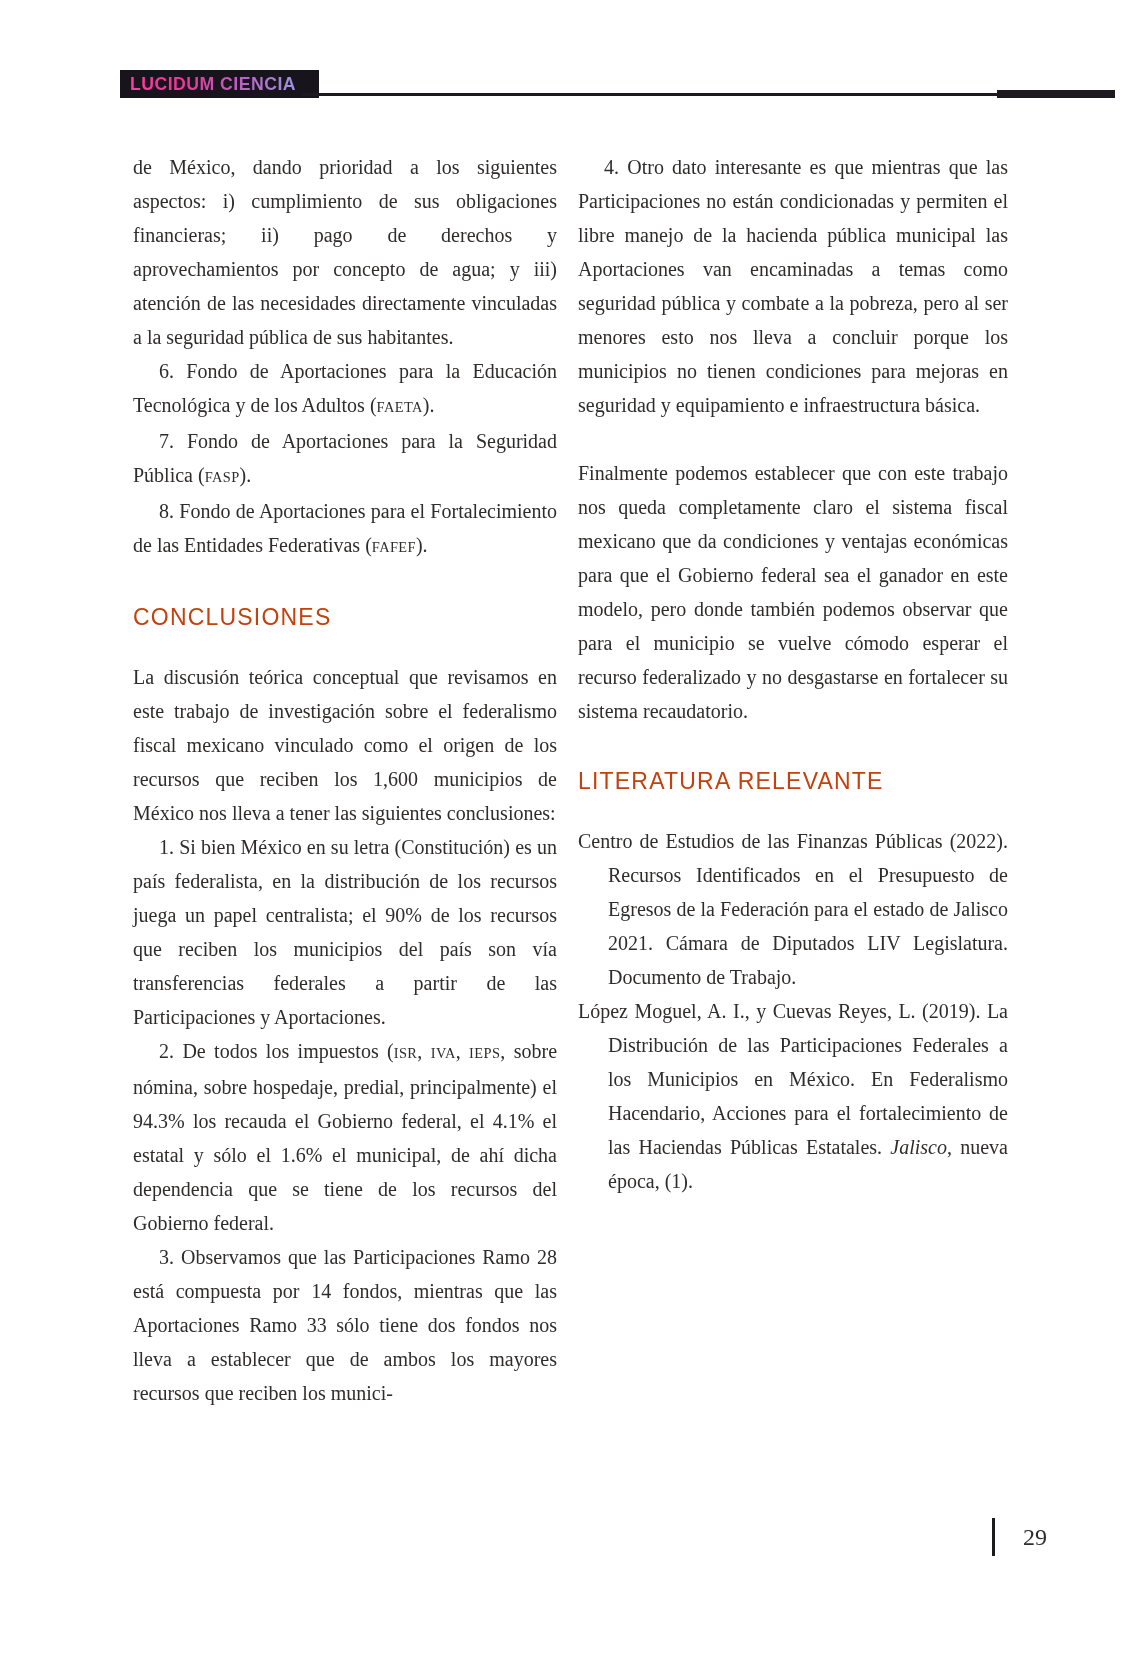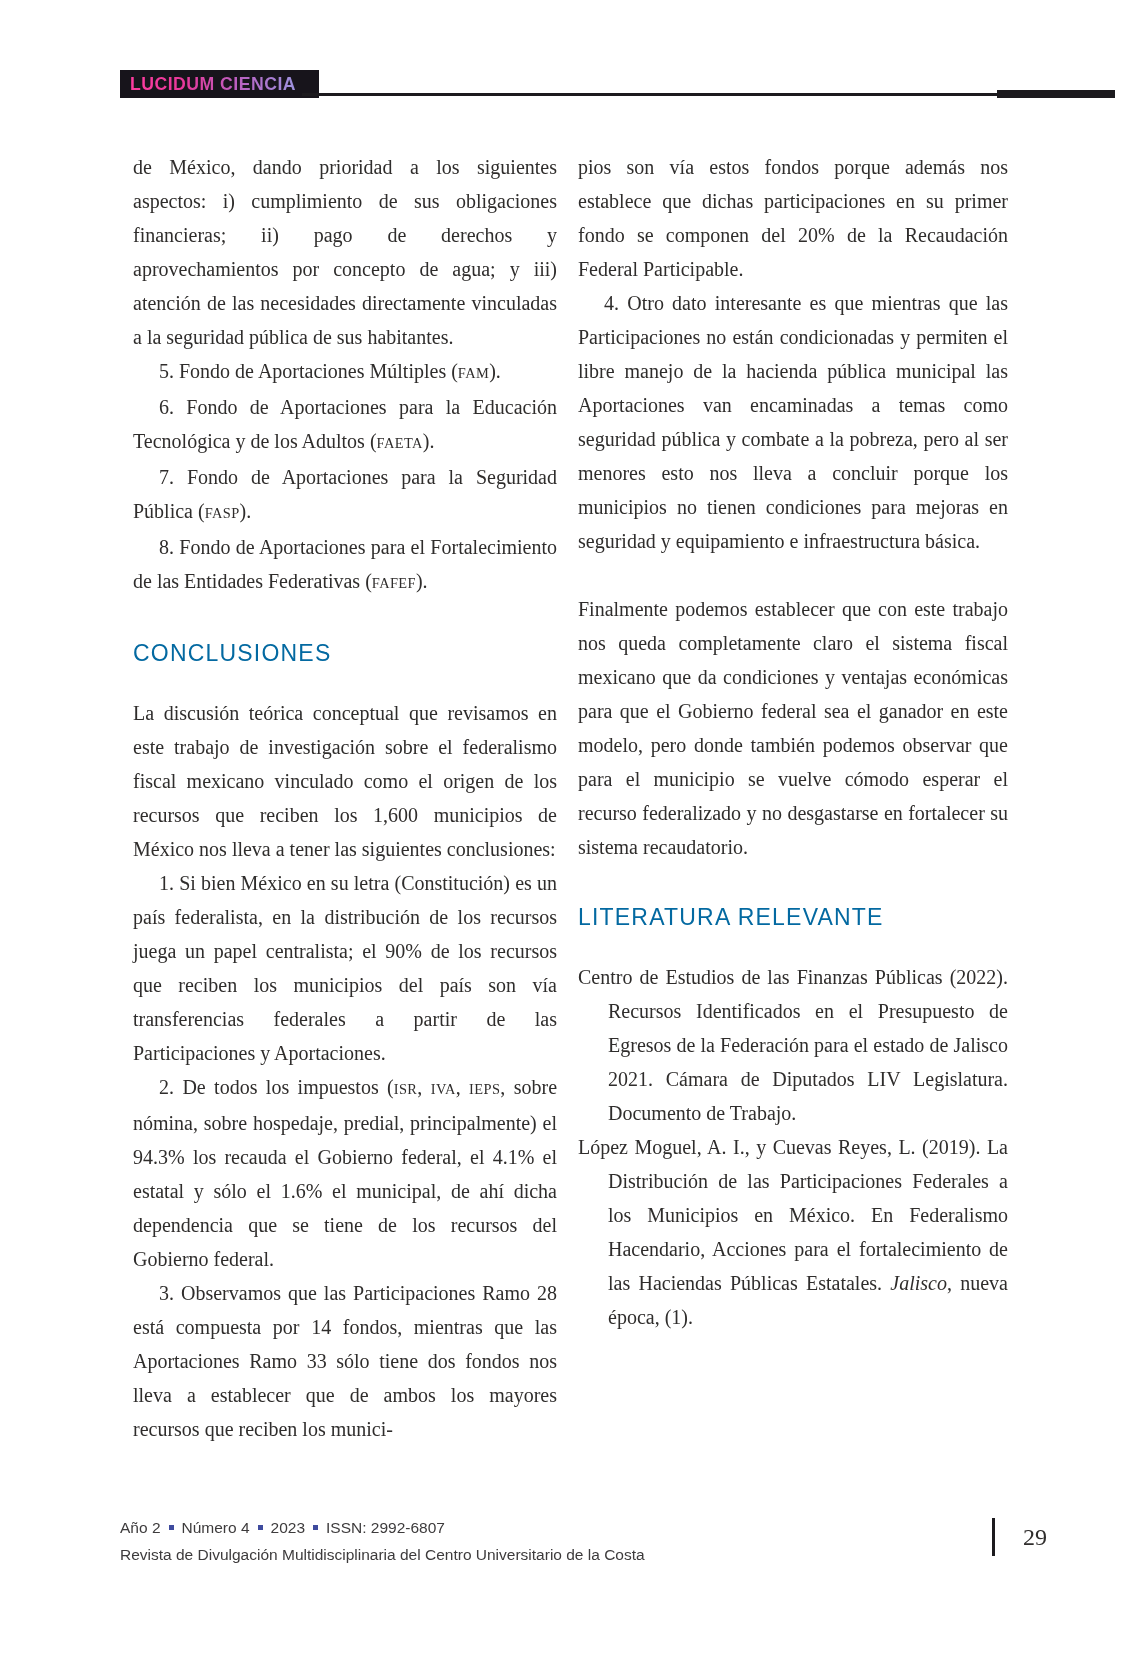--- a/index.html
+++ b/index.html
@@ -53,21 +53,21 @@
   p.ind  { text-indent: 26px; }
   p.gap-top { margin-top: 34px; }
 
   .section-heading {
     margin: 40px 0 30px 0;
     font-family: "Liberation Sans", sans-serif;
     font-weight: normal;
     font-size: 23px;
     line-height: 26px;
     letter-spacing: 1.2px;
-    color: #0369a1;
+    color: #c2410c;
   }
 
   .ref {
     margin: 0;
     text-align: justify;
     padding-left: 30px;
     text-indent: -30px;
   }
 
   .sc { text-transform: uppercase; font-size: 0.72em; letter-spacing: 0.4px; }
@@ -102,49 +102,41 @@
 <div class="page">
 
   <div class="logo-box">
     <span class="logo-text">LUCIDUM CIENCIA</span>
   </div>
   <div class="rule-thin"></div>
   <div class="rule-thick"></div>
 
   <div class="col col-left">
     <p class="body">de México, dando prioridad a los siguientes aspectos: i) cumplimiento de sus obligaciones financieras; ii) pago de derechos y aprovechamientos por concepto de agua; y iii) atención de las necesidades directamente vinculadas a la seguridad pública de sus habitantes.</p>
-    <p class="body ind">5. Fondo de Aportaciones Múltiples (<span class="sc">fam</span>).</p>
     <p class="body ind">6. Fondo de Aportaciones para la Educación Tecnológica y de los Adultos (<span class="sc">faeta</span>).</p>
     <p class="body ind">7. Fondo de Aportaciones para la Seguridad Pública (<span class="sc">fasp</span>).</p>
     <p class="body ind">8. Fondo de Aportaciones para el Fortalecimiento de las Entidades Federativas (<span class="sc">fafef</span>).</p>
 
     <h2 class="section-heading">CONCLUSIONES</h2>
 
     <p class="body">La discusión teórica conceptual que revisamos en este trabajo de investigación sobre el federalismo fiscal mexicano vinculado como el origen de los recursos que reciben los 1,600 municipios de México nos lleva a tener las siguientes conclusiones:</p>
     <p class="body ind">1. Si bien México en su letra (Constitución) es un país federalista, en la distribución de los recursos juega un papel centralista; el 90% de los recursos que reciben los municipios del país son vía transferencias federales a partir de las Participaciones y Aportaciones.</p>
     <p class="body ind">2. De todos los impuestos (<span class="sc">isr</span>, <span class="sc">iva</span>, <span class="sc">ieps</span>, sobre nómina, sobre hospedaje, predial, principalmente) el 94.3% los recauda el Gobierno federal, el 4.1% el estatal y sólo el 1.6% el municipal, de ahí dicha dependencia que se tiene de los recursos del Gobierno federal.</p>
     <p class="body ind">3. Observamos que las Participaciones Ramo 28 está compuesta por 14 fondos, mientras que las Aportaciones Ramo 33 sólo tiene dos fondos nos lleva a establecer que de ambos los mayores recursos que reciben los munici-</p>
   </div>
 
   <div class="col col-right">
-    <p class="body">pios son vía estos fondos porque además nos establece que dichas participaciones en su primer fondo se componen del 20% de la Recaudación Federal Participable.</p>
     <p class="body ind">4. Otro dato interesante es que mientras que las Participaciones no están condicionadas y permiten el libre manejo de la hacienda pública municipal las Aportaciones van encaminadas a temas como seguridad pública y combate a la pobreza, pero al ser menores esto nos lleva a concluir porque los municipios no tienen condiciones para mejoras en seguridad y equipamiento e infraestructura básica.</p>
     <p class="body gap-top">Finalmente podemos establecer que con este trabajo nos queda completamente claro el sistema fiscal mexicano que da condiciones y ventajas económicas para que el Gobierno federal sea el ganador en este modelo, pero donde también podemos observar que para el municipio se vuelve cómodo esperar el recurso federalizado y no desgastarse en fortalecer su sistema recaudatorio.</p>
 
     <h2 class="section-heading">LITERATURA RELEVANTE</h2>
 
     <p class="ref">Centro de Estudios de las Finanzas Públicas (2022). Recursos Identificados en el Presupuesto de Egresos de la Federación para el estado de Jalisco 2021. Cámara de Diputados LIV Legislatura. Documento de Trabajo.</p>
     <p class="ref">López Moguel, A. I., y Cuevas Reyes, L. (2019). La Distribución de las Participaciones Federales a los Municipios en México. En Federalismo Hacendario, Acciones para el fortalecimiento de las Haciendas Públicas Estatales. <i>Jalisco</i>, nueva época, (1).</p>
   </div>
 
-  <div class="footer">
-    <div>
-      <span>Año 2</span><span class="sq"></span><span>Número 4</span><span class="sq"></span><span>2023</span><span class="sq"></span><span>ISSN: 2992-6807</span>
-    </div>
-    <div>Revista de Divulgación Multidisciplinaria del Centro Universitario de la Costa</div>
-  </div>
 
   <div class="pageno-wrap">
     <span class="pageno-bar"></span>
     <span class="pageno">29</span>
   </div>
 
 </div>
 
 </body></html>

